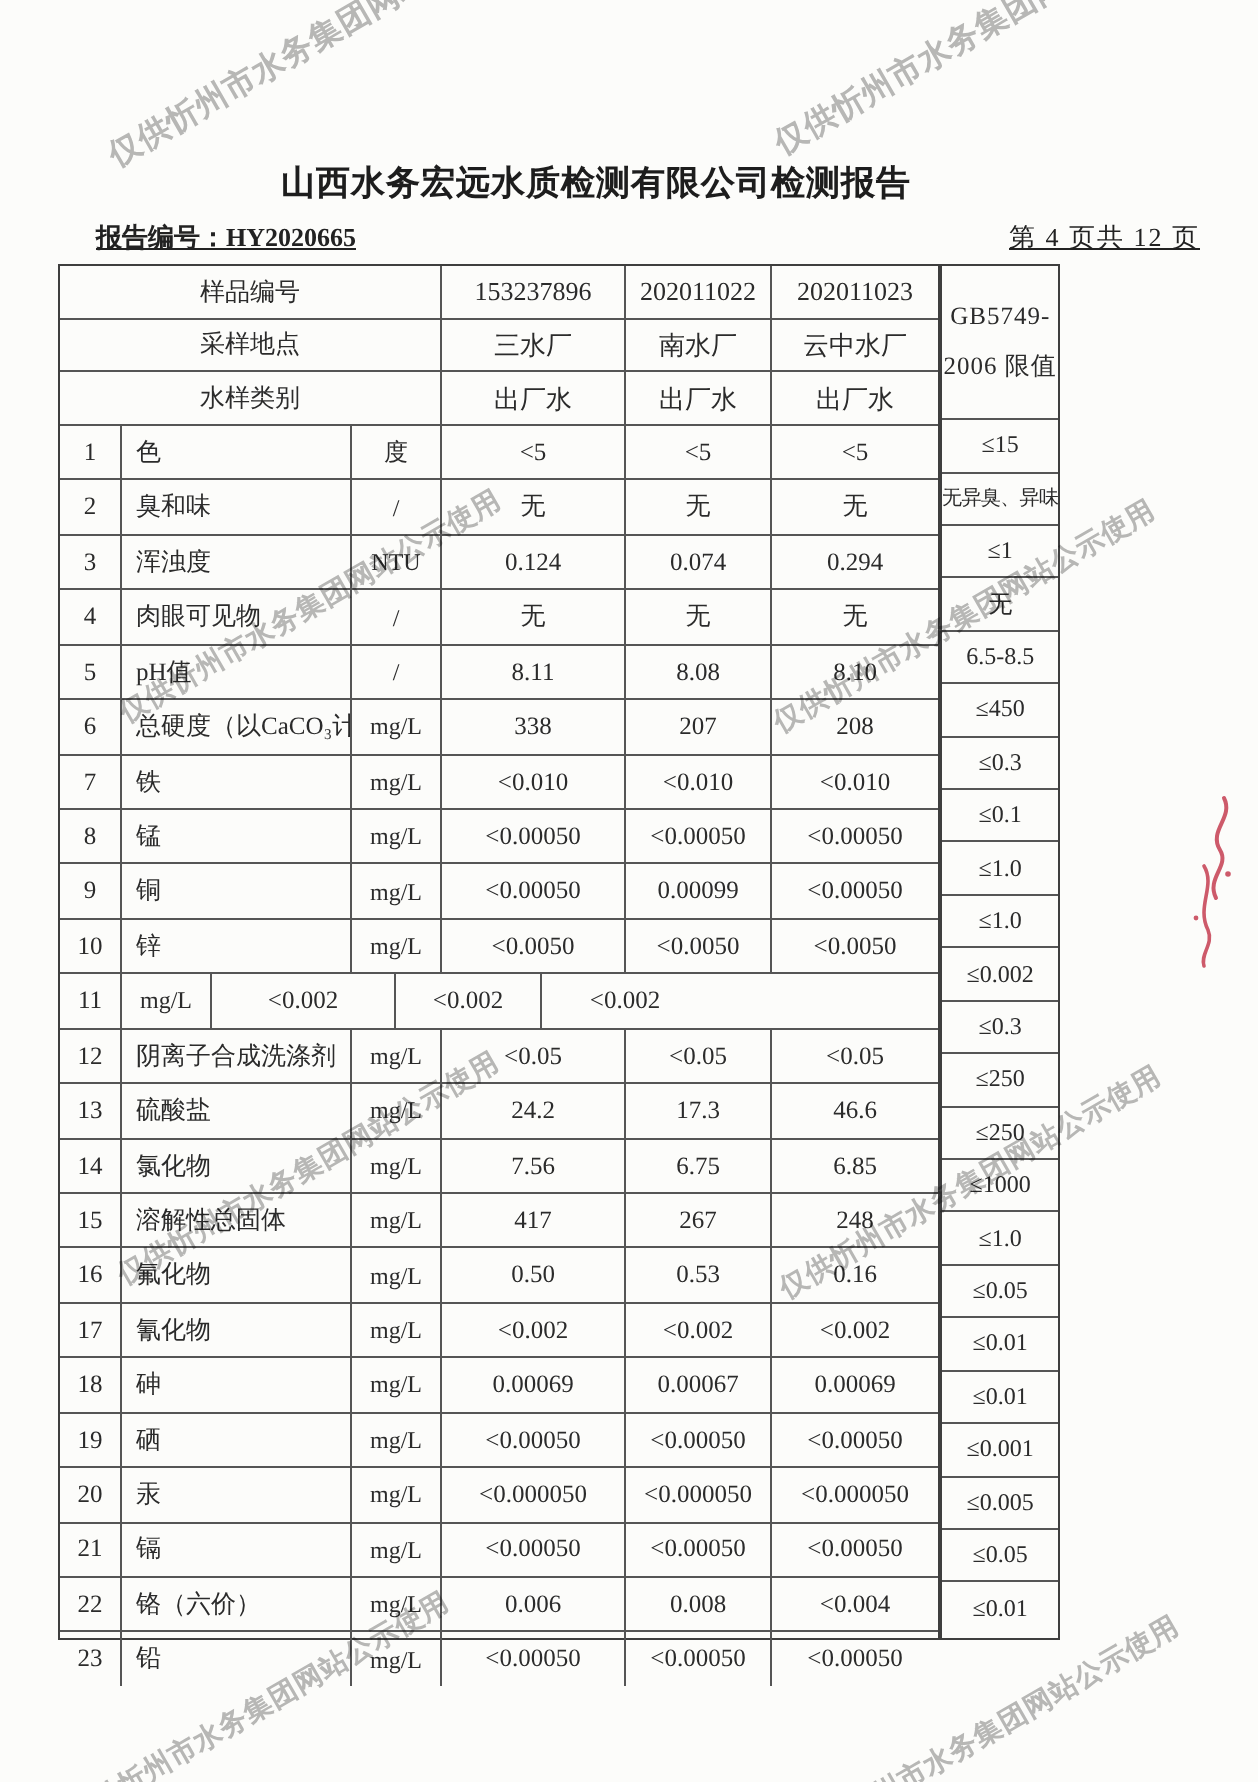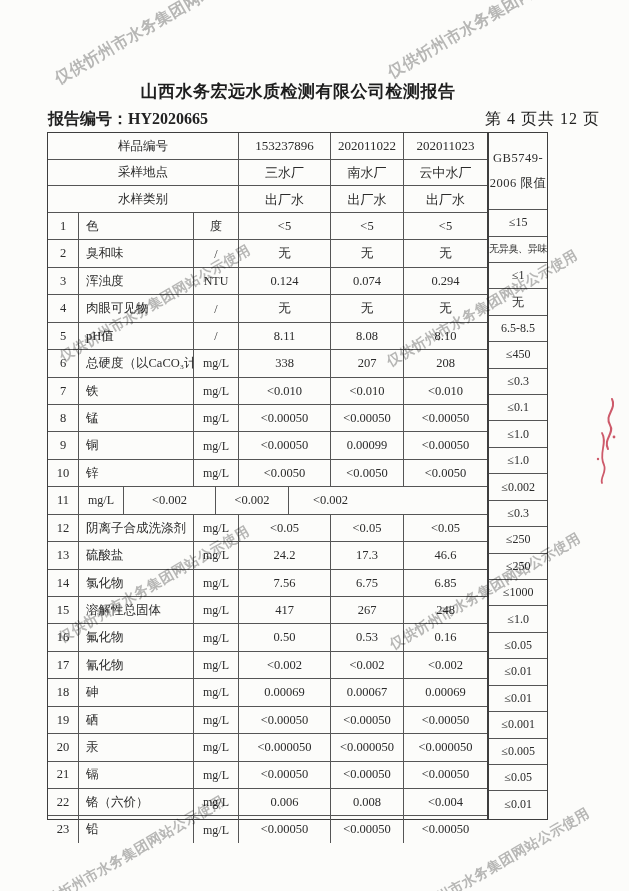--- a/index.html
+++ b/index.html
@@ -11,26 +11,26 @@
   }
   
   .title{
     position:absolute; left:0; top:80px; width:596px; text-align:center;
     font-family:"Liberation Sans","DejaVu Sans",sans-serif;
     font-size:17px; font-weight:700; letter-spacing:.5px; color:#1d1d1d;
   }
   .meta{
     position:absolute; left:48px; top:109px; width:552px; height:20px;
     display:flex; justify-content:space-between; align-items:center;
-    font-size:16px; font-weight:600; color:#222;
+    font-size:13px; font-weight:600; color:#222;text-decoration:underline;
   }
   .meta .pageinfo{font-weight:500; letter-spacing:1px;}
   
   .report-table{
-    position:absolute; left:47px; top:132px; width:488px; height:688px;
+    position:absolute; left:29px; top:132px; width:488px; height:688px;
     display:flex; align-items:stretch;
   }
   .main-table{
     width:441px; box-sizing:border-box;
     border:1.2px solid #3e3e3e; background:transparent;
     display:flex; flex-direction:column;
   }
   .gap-strip{
     width:10px; box-sizing:border-box;
     border-top:1.2px solid #3e3e3e; border-bottom:1.2px solid #3e3e3e;

